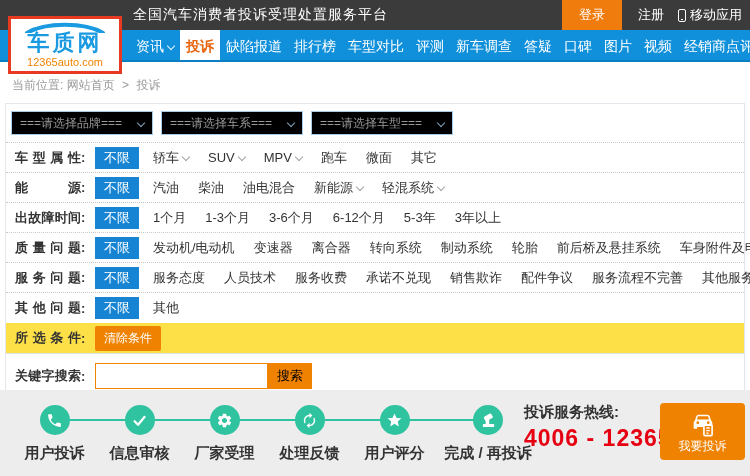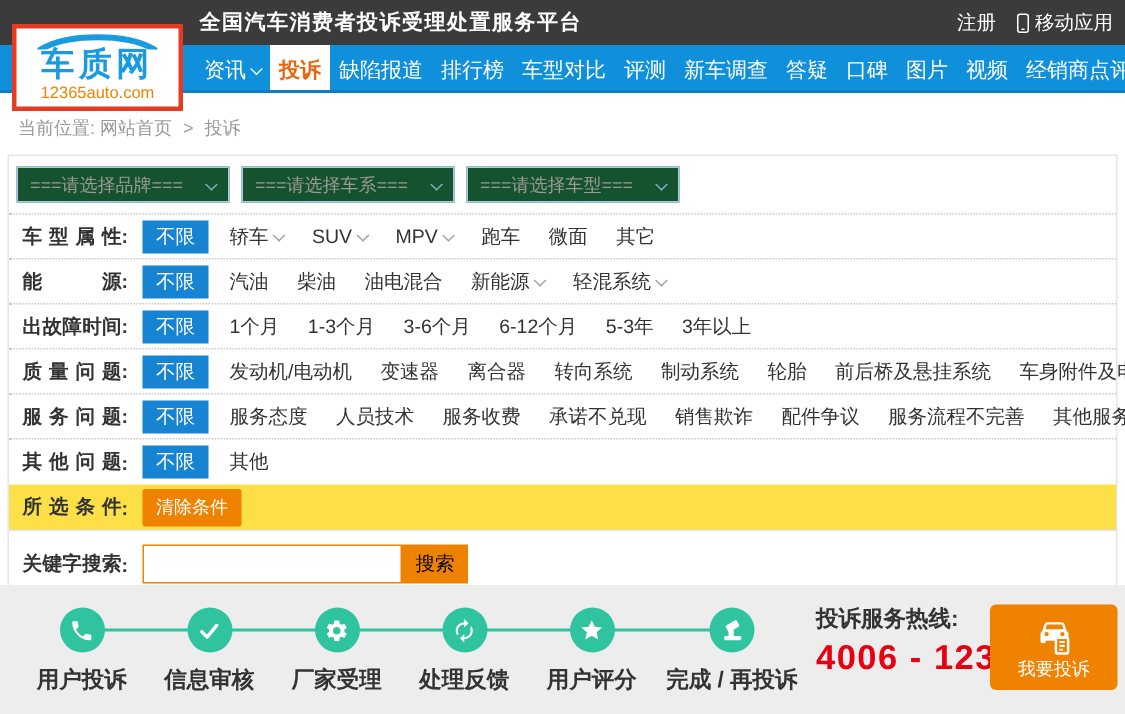--- a/index.html
+++ b/index.html
@@ -6,21 +6,21 @@
   html,body { width: 750px; }
   body {
     height: 476px; overflow: hidden; position: relative;
     font-family: "Liberation Sans", "DejaVu Sans", sans-serif;
     background: #fff; color: #333;
   }
   a { text-decoration: none; color: inherit; cursor: pointer; }
 
   
   .topbar { height: 30px; background: #3b3b3b; display: flex; align-items: center; padding-left: 133px; }
-  .platform-title { color: #fff; font-size: 14px; font-weight: bold; letter-spacing: 1px; }
+  .platform-title { color: #fff; font-size: 14px; font-weight: normal; letter-spacing: 1px; }
   .topbar-right { margin-left: auto; display: flex; align-items: center; height: 100%; }
   .login-btn { background: #ef7c0c; color: #fff; font-size: 13px; height: 100%; padding: 0 17px; display: flex; align-items: center; }
   .register-link { color: #fff; font-size: 13px; margin: 0 14px 0 16px; }
   .mobile-link { color: #fff; font-size: 13px; display: flex; align-items: center; gap: 4px; margin-right: 8px; }
   .phone-glyph { display: inline-block; width: 8px; height: 13px; border: 1px solid #fff; border-radius: 2px; position: relative; }
   .phone-glyph::after { content:""; position:absolute; bottom:1px; left:2px; width:2px; height:1px; background:#fff; }
 
   
   .navbar { height: 32px; background: #1090db; display: flex; align-items: stretch; padding-left: 130px; border-bottom: 2px solid #0b7ec4; }
   .nav-item { color: #fff; font-size: 14px; line-height: 32px; padding: 0 6px; white-space: nowrap; }
@@ -34,21 +34,21 @@
   .logo-domain { color: #f08300; font-size: 11px; font-weight: normal; margin-top: 2px; }
 
   
   .breadcrumb { margin: 15px 0 9px 12px; font-size: 12px; color: #999; }
   .breadcrumb a { color: #999; }
   .breadcrumb .sep { margin: 0 4px; }
 
   
   .filter-panel { margin: 0 5px; border: 1px solid #e3e6ea; background: #fff; }
   .select-row { display: flex; gap: 8px; padding: 7px 5px; border-bottom: 1px dotted #c8c8c8; }
-  .fake-select { width: 142px; height: 24px; border: 1px solid #a6cbe9; background: #14532d; color: #999;
+  .fake-select { width: 142px; height: 24px; border: 1px solid #a6cbe9; background: #000000; color: #999;
                  font-size: 12px; display: flex; align-items: center; justify-content: space-between; padding: 0 8px; cursor: pointer; }
   .fake-select .chev { color: #8fb6d6; }
 
   .filter-row { display: flex; align-items: center; min-height: 30px; border-bottom: 1px dotted #c8c8c8; padding-left: 9px; font-size: 13px; }
   .flabel { display: flex; align-items: center; width: 80px; font-weight: bold; color: #333; flex: none; }
   .flabel-text { display: inline-block; width: 66px; text-align: justify; text-align-last: justify; }
   .fopt { color: #333; margin-right: 19px; white-space: nowrap; }
   .fopt .opt-chev { color: #999; }
   .fopt.selected { background: #1684d3; color: #fff; padding: 2px 9px; margin-right: 14px; }
 
@@ -63,36 +63,37 @@
   
   .footer { position: absolute; left: 0; top: 390px; width: 750px; height: 86px; background: #ededed; }
   .steps { position: absolute; left: 12px; top: 15px; display: flex; }
   .steps-line { position: absolute; left: 42px; top: 14px; width: 433px; height: 2px; background: #2fc3a0; }
   .step { width: 85px; display: flex; flex-direction: column; align-items: center; position: relative; }
   .step:last-child { width: 102px; }
   .step-circle { width: 30px; height: 30px; border-radius: 50%; background: #2fc3a0; display: flex; align-items: center; justify-content: center; }
   .step-circle svg { width: 17px; height: 17px; fill: #fff; }
   .step-label { margin-top: 9px; font-size: 15px; font-weight: bold; color: #333; white-space: nowrap; }
 
-  .hotline { position: absolute; left: 544px; top: 13px; }
+  .hotline { position: absolute; left: 524px; top: 13px; }
   .hotline-label { font-size: 15px; font-weight: bold; color: #333; }
   .hotline-number { font-size: 23px; font-weight: bold; color: #e60012; margin-top: 3px; letter-spacing: 1px; white-space: nowrap; }
 
   .complaint-btn { position: absolute; left: 660px; top: 13px; width: 85px; height: 57px; background: #ef8200;
                    border: none; border-radius: 4px; color: #fff; display: flex; flex-direction: column;
                    align-items: center; justify-content: center; cursor: pointer; }
   .complaint-btn svg { width: 28px; height: 28px; fill: #fff; }
   .complaint-btn-label { font-size: 12px; margin-top: 1px; }
 </style>
 </head>
 <body>
 
 <div class="topbar">
   <span class="platform-title">全国汽车消费者投诉受理处置服务平台</span>
   <div class="topbar-right">
+    <a class="login-btn">登录</a>
     <a class="register-link">注册</a>
     <a class="mobile-link">
         <span class="phone-glyph"></span>
         <span>移动应用</span>
       </a>
   </div>
 </div>
 
 <div class="navbar" id="navbar">
     <a class="nav-item"><span>资讯</span><span class="chev"></span></a>

